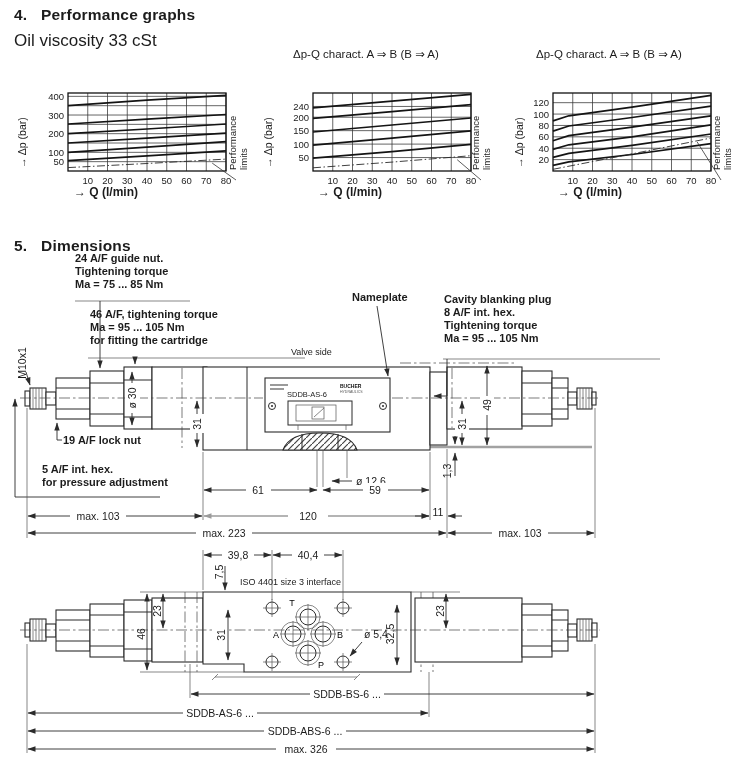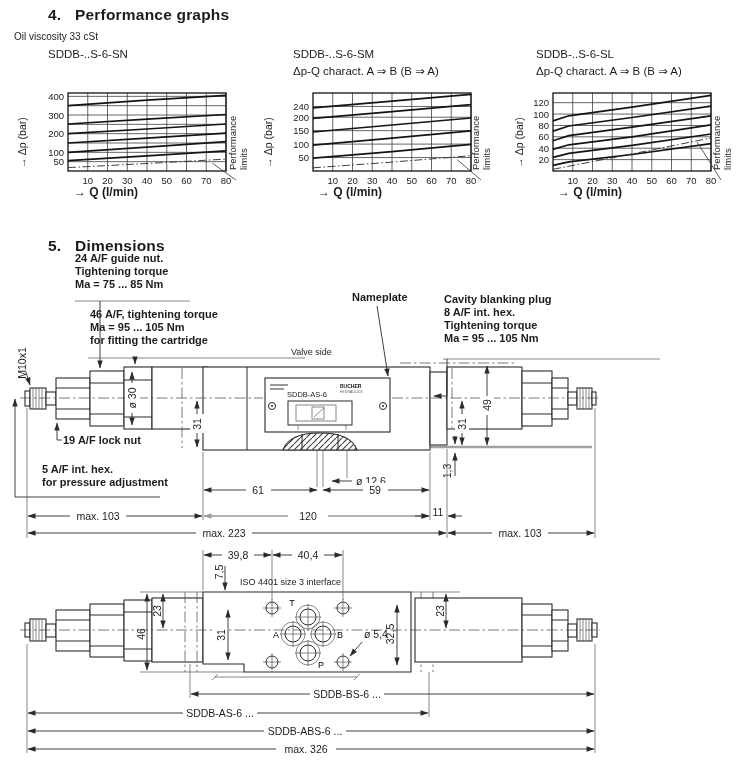--- a/index.html
+++ b/index.html
@@ -1,20 +1,20 @@
 <!DOCTYPE html>
 <html><head>
 <meta charset="utf-8">
 <style>
   html,body{margin:0;padding:0;background:#fff;}
   body{width:753px;height:769px;position:relative;font-family:"Liberation Sans","DejaVu Sans",sans-serif;color:#1c1c1c;overflow:hidden;}
   .abs{position:absolute;}
-  .h{font-weight:bold;font-size:15.5px;letter-spacing:.2px;white-space:nowrap;margin-left:34px;}
+  .h{font-weight:bold;font-size:15.5px;letter-spacing:.2px;white-space:nowrap;}
   .h .num{display:inline-block;width:27px;}
-  .sub{font-size:10px;}
+  .sub{font-size:17px;}
   .ctitle{font-size:11.5px;line-height:17px;white-space:nowrap;}
   .ylab{transform:rotate(-90deg);transform-origin:0 0;font-size:10.5px;white-space:nowrap;}
   .xlab{font-size:12px;white-space:nowrap;font-weight:bold;}
   .perf{transform:rotate(-90deg);transform-origin:0 0;font-size:9.5px;line-height:10.5px;white-space:pre-line;}
   .ann{font-size:11px;line-height:13px;white-space:pre-line;font-weight:bold;}
   .small{font-size:9px;margin-left:8px;}
   svg{position:absolute;left:0;top:0;}
   svg text{font-family:"Liberation Sans","DejaVu Sans",sans-serif;}
   .tick{font-size:9.5px;fill:#1c1c1c;}
   .curve{fill:none;stroke:#141414;stroke-width:1.7;}
@@ -32,28 +32,25 @@
   .dtxt{font-size:10.5px;fill:#1c1c1c;}
   .wbg{fill:#fff;}
 </style>
 </head>
 <body>
 
 <div class="abs h" style="left:14px;top:6px"><span class="num">4.</span><span>Performance graphs</span></div>
 <div class="abs sub" style="left:14px;top:31px">Oil viscosity 33 cSt</div>
 
 <div class="abs ctitle" style="left:48px;top:46px">
-  <div>SDDB-..S-6-SN</div>
 </div>
 <div class="abs ctitle" style="left:293px;top:46px">
-  <div>SDDB-..S-6-SM</div>
   <div>Δp-Q charact. A ⇒ B (B ⇒ A)</div>
 </div>
 <div class="abs ctitle" style="left:536px;top:46px">
-  <div>SDDB-..S-6-SL</div>
   <div>Δp-Q charact. A ⇒ B (B ⇒ A)</div>
 </div>
 
 <svg id="chart-0" style="left:32px;top:88px" width="215" height="104" viewBox="0 0 215 104">
     <line x1="36" y1="73.66985645933015" x2="194" y2="73.66985645933015" class="grid"></line>
     <line x1="36" y1="64.33971291866028" x2="194" y2="64.33971291866028" class="grid"></line>
     <line x1="36" y1="55.00956937799043" x2="194" y2="55.00956937799043" class="grid"></line>
     <line x1="36" y1="45.67942583732057" x2="194" y2="45.67942583732057" class="grid"></line>
     <line x1="36" y1="36.34928229665071" x2="194" y2="36.34928229665071" class="grid"></line>
     <line x1="36" y1="27.019138755980862" x2="194" y2="27.019138755980862" class="grid"></line>

